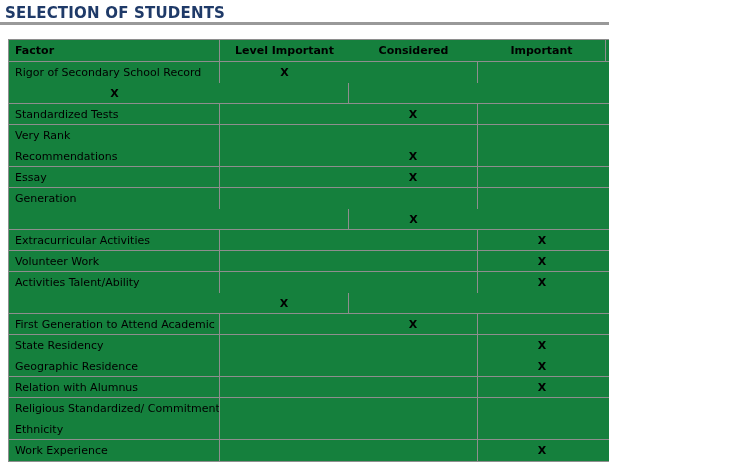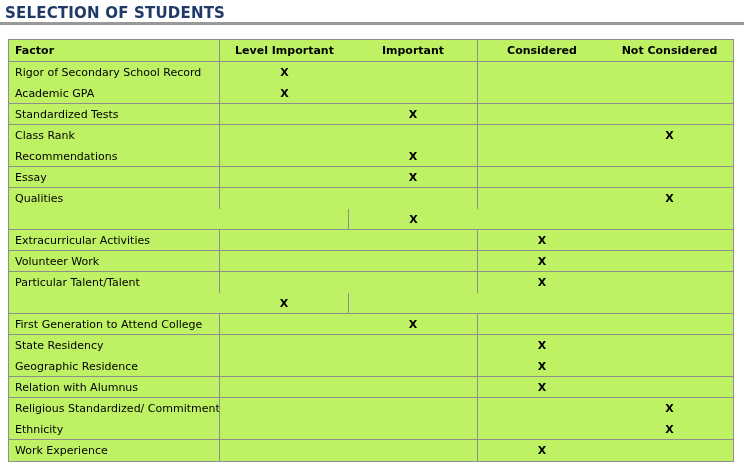--- a/index.html
+++ b/index.html
@@ -1,19 +1,19 @@
 <!DOCTYPE html>
 <html><head>
 <meta charset="utf-8">
 <style>
   * { margin: 0; padding: 0; box-sizing: border-box; }
   html, body { background: #ffffff; }
   .page {
     position: relative;
-    width: 744px;
+    width: 609px;
     height: 465px;
     background: #ffffff;
     font-family: "DejaVu Sans", "Liberation Sans", sans-serif;
     color: #000000;
     overflow: hidden;
   }
   .title {
     position: absolute;
     left: 5px;
     top: 4px;
@@ -29,21 +29,21 @@
     width: 744px;
     height: 3px;
     background: #999999;
   }
   .factor-table {
     position: absolute;
     left: 8px;
     top: 39px;
     width: 726px;
     border: 1px solid #8e8e8e;
-    background: #bef264;
+    background: #15803d;
   }
   .trow {
     display: grid;
     grid-template-columns: 211px 129px 129px 128px 127px;
     height: 21px;
   }
   .trow.header { height: 22px; }
   .trow.group-end { border-bottom: 1px solid #8e8e8e; }
   .trow:last-child { border-bottom: none; }
   .cell {
@@ -72,43 +72,42 @@
 
 <div class="page">
 
   <div class="title">SELECTION OF STUDENTS</div>
   <div class="title-rule"></div>
 
   <div class="factor-table">
     <div class="trow header group-end">
       <div class="cell factor-cell">Factor</div>
       <div class="cell mark-cell">Level Important</div>
+      <div class="cell mark-cell">Considered</div>
       <div class="cell mark-cell group-split">Important</div>
-      <div class="cell mark-cell">Considered</div>
       <div class="cell mark-cell">Not Considered</div>
     </div>
     <div id="rows-container">
     <div class="trow">
       <div class="cell factor-cell">Rigor of Secondary School Record</div>
       <div class="cell mark-cell">
             <span class="mark">X</span>
           </div>
       <div class="cell mark-cell group-split">
             <span class="mark"></span>
           </div>
       <div class="cell mark-cell">
             <span class="mark"></span>
           </div>
       <div class="cell mark-cell">
             <span class="mark"></span>
           </div>
     </div>
 
     <div class="trow group-end">
-      <div class="cell factor-cell">Academic GPA</div>
       <div class="cell mark-cell">
             <span class="mark">X</span>
           </div>
       <div class="cell mark-cell group-split">
             <span class="mark"></span>
           </div>
       <div class="cell mark-cell">
             <span class="mark"></span>
           </div>
       <div class="cell mark-cell">
@@ -126,21 +125,21 @@
           </div>
       <div class="cell mark-cell">
             <span class="mark"></span>
           </div>
       <div class="cell mark-cell">
             <span class="mark"></span>
           </div>
     </div>
 
     <div class="trow">
-      <div class="cell factor-cell">Class Rank</div>
+      <div class="cell factor-cell">Very Rank</div>
       <div class="cell mark-cell">
             <span class="mark"></span>
           </div>
       <div class="cell mark-cell group-split">
             <span class="mark"></span>
           </div>
       <div class="cell mark-cell">
             <span class="mark"></span>
           </div>
       <div class="cell mark-cell">
@@ -174,21 +173,21 @@
           </div>
       <div class="cell mark-cell">
             <span class="mark"></span>
           </div>
       <div class="cell mark-cell">
             <span class="mark"></span>
           </div>
     </div>
 
     <div class="trow">
-      <div class="cell factor-cell">Qualities</div>
+      <div class="cell factor-cell">Generation</div>
       <div class="cell mark-cell">
             <span class="mark"></span>
           </div>
       <div class="cell mark-cell group-split">
             <span class="mark"></span>
           </div>
       <div class="cell mark-cell">
             <span class="mark"></span>
           </div>
       <div class="cell mark-cell">
@@ -237,52 +236,52 @@
           </div>
       <div class="cell mark-cell">
             <span class="mark">X</span>
           </div>
       <div class="cell mark-cell">
             <span class="mark"></span>
           </div>
     </div>
 
     <div class="trow">
-      <div class="cell factor-cell">Particular Talent/Talent</div>
-      <div class="cell mark-cell">
-            <span class="mark"></span>
-          </div>
-      <div class="cell mark-cell group-split">
-            <span class="mark"></span>
-          </div>
-      <div class="cell mark-cell">
-            <span class="mark">X</span>
-          </div>
-      <div class="cell mark-cell">
-            <span class="mark"></span>
-          </div>
-    </div>
-
-    <div class="trow group-end">
-      <div class="cell mark-cell">
-            <span class="mark"></span>
-          </div>
-      <div class="cell mark-cell group-split">
-            <span class="mark">X</span>
-          </div>
-      <div class="cell mark-cell">
-            <span class="mark"></span>
-          </div>
-      <div class="cell mark-cell">
-            <span class="mark"></span>
-          </div>
-    </div>
-
-    <div class="trow group-end">
-      <div class="cell factor-cell">First Generation to Attend College</div>
+      <div class="cell factor-cell">Activities Talent/Ability</div>
+      <div class="cell mark-cell">
+            <span class="mark"></span>
+          </div>
+      <div class="cell mark-cell group-split">
+            <span class="mark"></span>
+          </div>
+      <div class="cell mark-cell">
+            <span class="mark">X</span>
+          </div>
+      <div class="cell mark-cell">
+            <span class="mark"></span>
+          </div>
+    </div>
+
+    <div class="trow group-end">
+      <div class="cell mark-cell">
+            <span class="mark"></span>
+          </div>
+      <div class="cell mark-cell group-split">
+            <span class="mark">X</span>
+          </div>
+      <div class="cell mark-cell">
+            <span class="mark"></span>
+          </div>
+      <div class="cell mark-cell">
+            <span class="mark"></span>
+          </div>
+    </div>
+
+    <div class="trow group-end">
+      <div class="cell factor-cell">First Generation to Attend Academic</div>
       <div class="cell mark-cell">
             <span class="mark"></span>
           </div>
       <div class="cell mark-cell group-split">
             <span class="mark">X</span>
           </div>
       <div class="cell mark-cell">
             <span class="mark"></span>
           </div>
       <div class="cell mark-cell">

